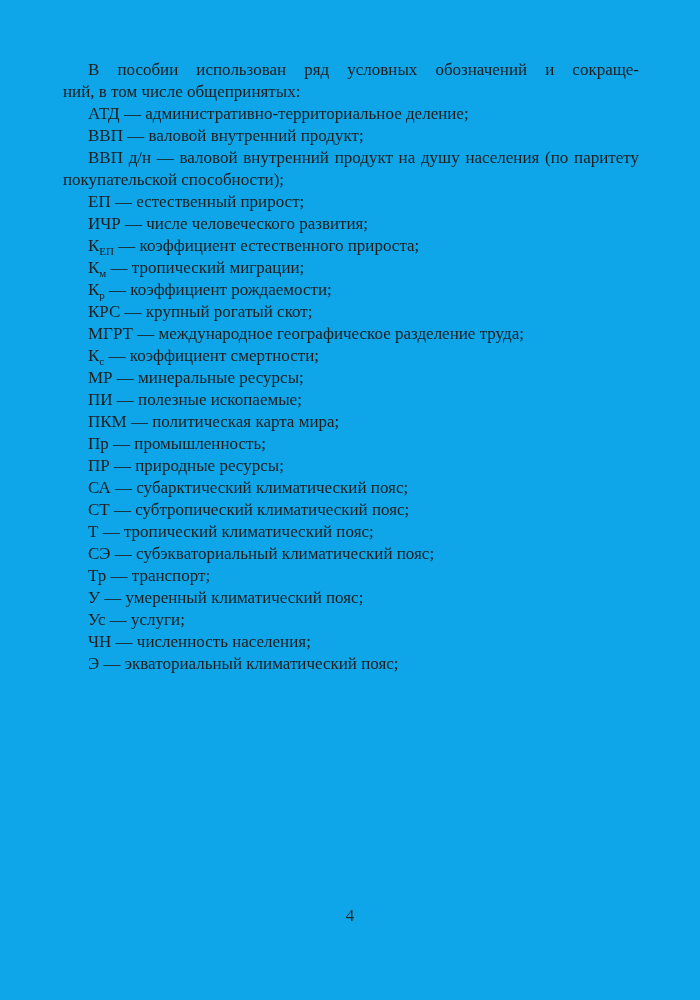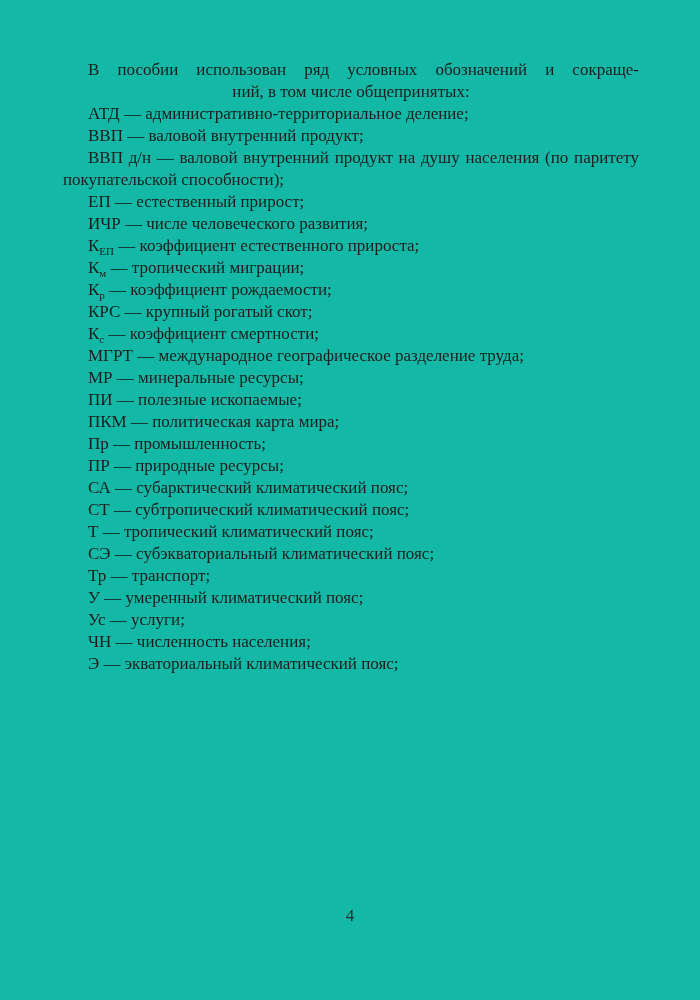--- a/index.html
+++ b/index.html
@@ -4,21 +4,21 @@
 <style>
   html, body {
     margin: 0;
     padding: 0;
     background: #ffffff;
   }
   .page {
     position: relative;
     width: 700px;
     height: 1000px;
-    background: #14b8a6;
+    background: #0ea5e9;
     font-family: "Liberation Serif", "DejaVu Serif", serif;
     color: #1d1d1d;
     overflow: hidden;
   }
   .text-block {
     position: absolute;
     left: 63px;
     top: 59px;
     width: 576px;
     font-size: 17px;
@@ -29,21 +29,20 @@
     padding: 0;
   }
   .intro-line1 {
     display: block;
     text-indent: 25px;
     text-align: justify;
     text-align-last: justify;
   }
   .intro-line2 {
     display: block;
-    text-align: center;
   }
   .entry {
     text-indent: 25px;
     text-align: justify;
   }
   .entry sub {
     font-size: 11px;
     line-height: 0;
     vertical-align: baseline;
     position: relative;
@@ -80,23 +79,23 @@
   <p class="entry"><span>ИЧР</span><span> — </span><span>числе человеческого развития;</span></p>
 
   <p class="entry"><span>К<sub>ЕП</sub></span><span> — </span><span>коэффициент естественного прироста;</span></p>
 
   <p class="entry"><span>К<sub>м</sub></span><span> — </span><span>тропический миграции;</span></p>
 
   <p class="entry"><span>К<sub>р</sub></span><span> — </span><span>коэффициент рождаемости;</span></p>
 
   <p class="entry"><span>КРС</span><span> — </span><span>крупный рогатый скот;</span></p>
 
+  <p class="entry"><span>МГРТ</span><span> — </span><span>международное географическое разделение труда;</span></p>
+
   <p class="entry"><span>К<sub>с</sub></span><span> — </span><span>коэффициент смертности;</span></p>
-
-  <p class="entry"><span>МГРТ</span><span> — </span><span>международное географическое разделение труда;</span></p>
 
   <p class="entry"><span>МР</span><span> — </span><span>минеральные ресурсы;</span></p>
 
   <p class="entry"><span>ПИ</span><span> — </span><span>полезные ископаемые;</span></p>
 
   <p class="entry"><span>ПКМ</span><span> — </span><span>политическая карта мира;</span></p>
 
   <p class="entry"><span>Пр</span><span> — </span><span>промышленность;</span></p>
 
   <p class="entry"><span>ПР</span><span> — </span><span>природные ресурсы;</span></p>

